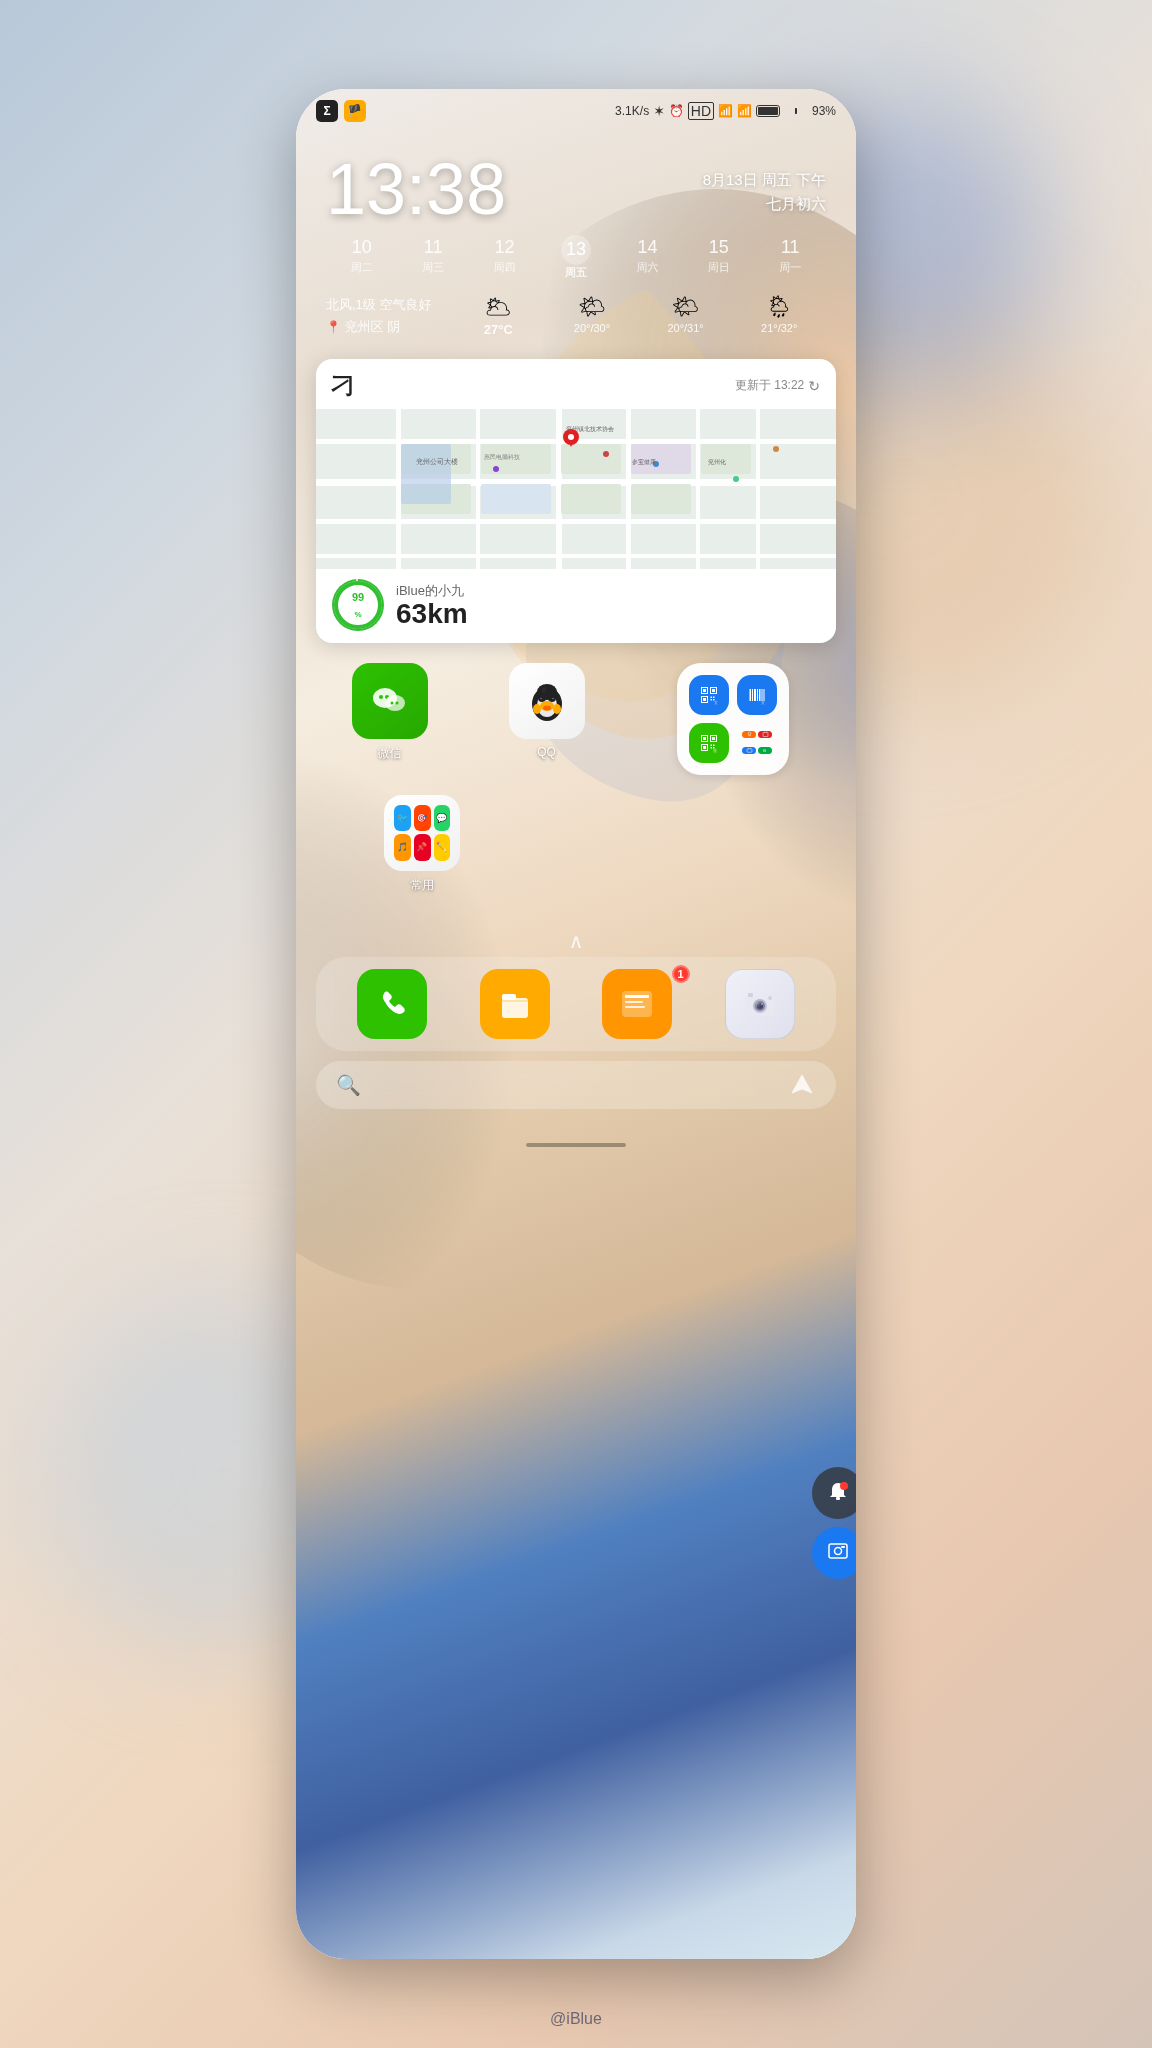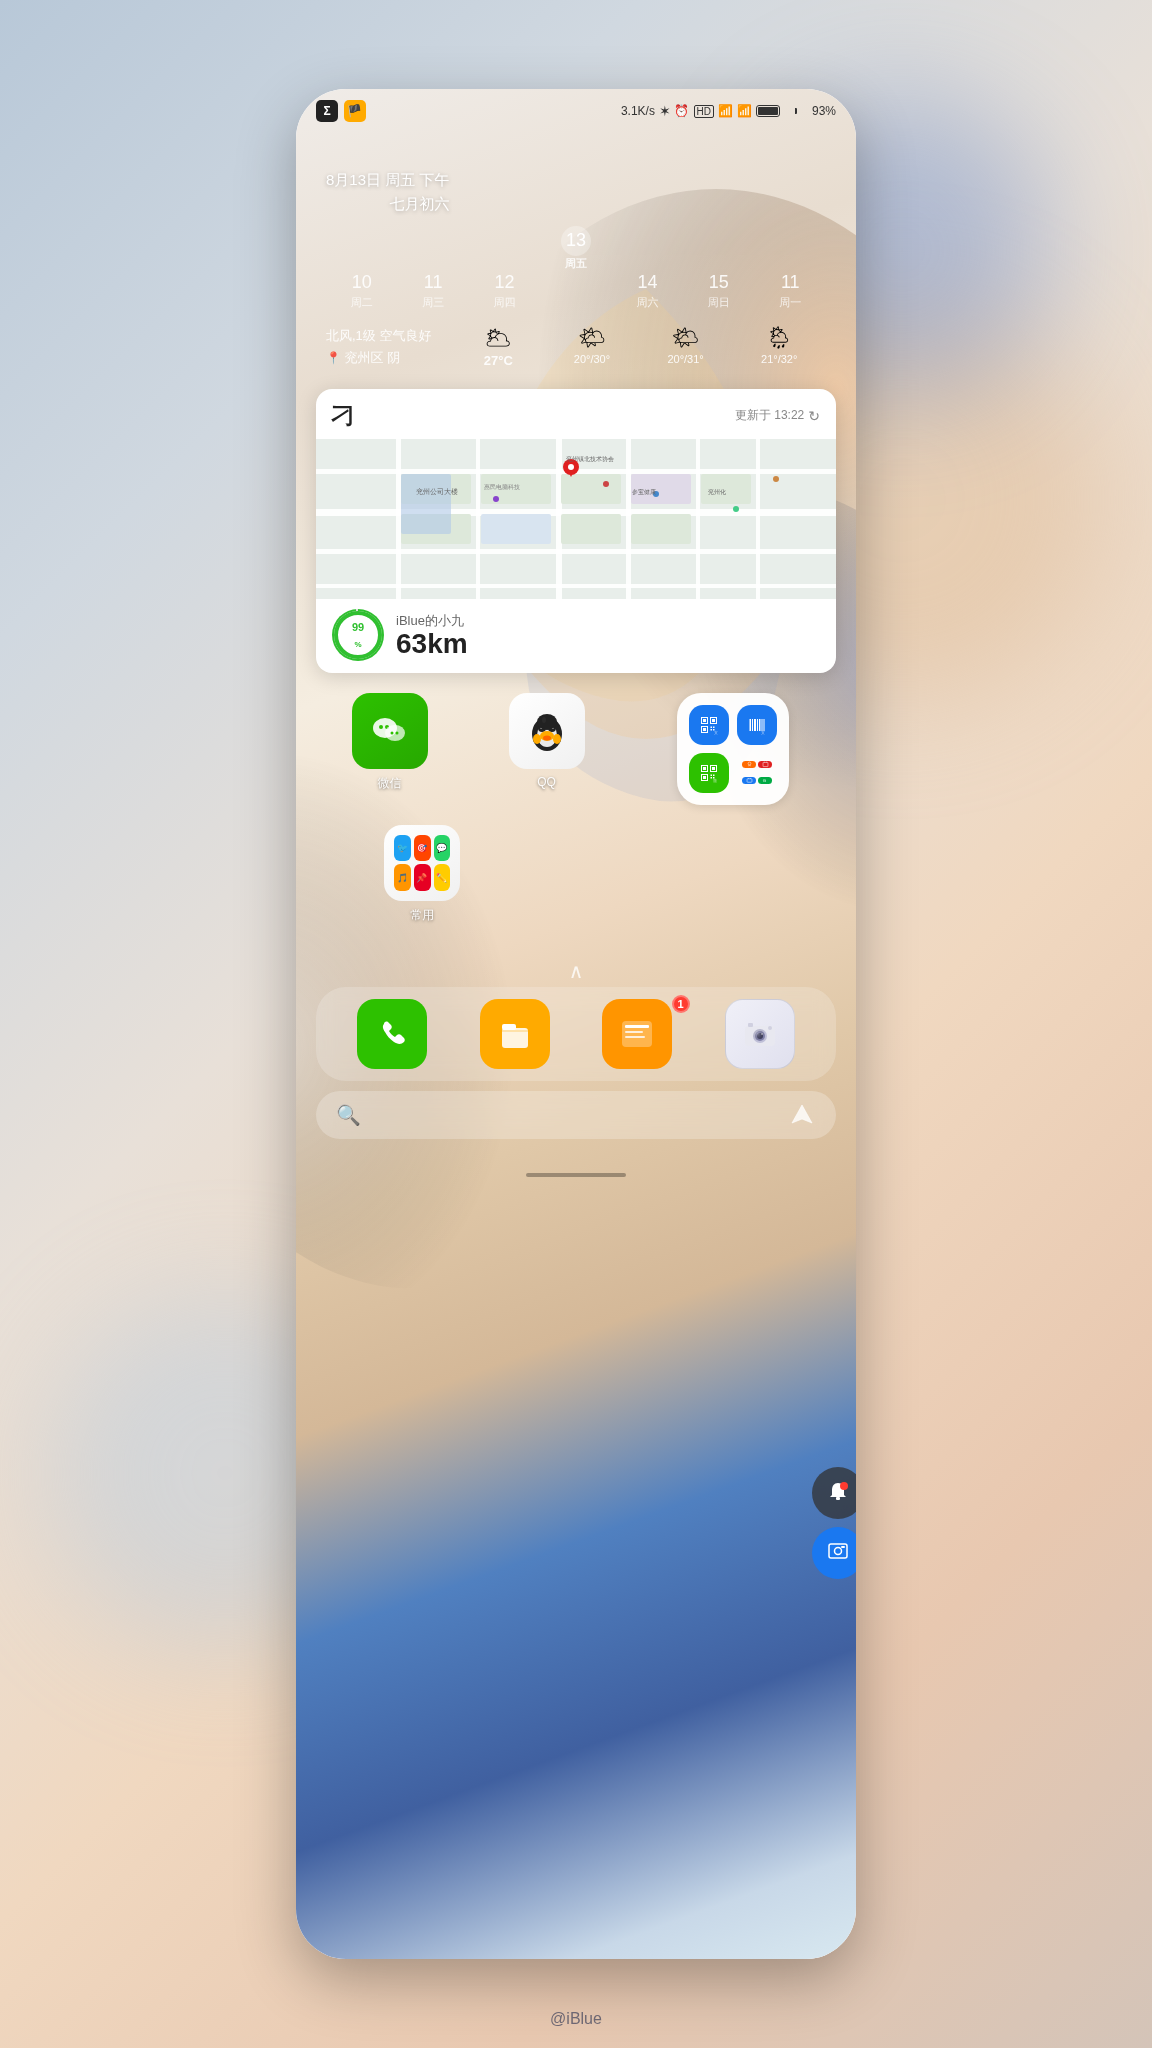--- a/index.html
+++ b/index.html
@@ -166,21 +166,20 @@
       font-size: 14px;
       line-height: 1.4;
     }
     .cal-day.today {
       color: #fff;
       font-weight: 600;
     }
     .cal-day-num {
       font-size: 18px;
       font-weight: 500;
-      margin-top: 44px;
     }
     .cal-day-label {
       font-size: 11px;
       opacity: 0.85;
     }
 
     
     .weather-row {
       padding: 14px 30px 10px;
       display: flex;
@@ -514,34 +513,35 @@
 
     <div class="status-bar">
       <div class="status-left">
         <div class="status-icon-box status-icon-sigma">Σ</div>
         <div class="status-icon-box status-icon-flag">🏴</div>
       </div>
       <div class="status-right">
         <span style="color:#333">3.1K/s</span>
         <span style="font-size:14px">✶</span>
         <span>⏰</span>
-        <span style="font-size:10px;border:1px solid #333;padding:0 2px;border-radius:2px">HD</span>
+        <span style="font-size:14px;border:1px solid #333;padding:0 2px;border-radius:2px">HD</span>
         <span>📶</span>
         <span>📶</span>
         <div class="battery-icon">
           <div class="battery-body">
               <div class="battery-fill"></div>
             </div>
           <div class="battery-tip"></div>
           <span style="font-size:12px;color:#333">93%</span>
         </div>
       </div>
     </div>
 
     <div class="clock-area">
+      <div class="clock-time">13:38</div>
       <div class="clock-right">
         <div>8月13日 周五 下午</div>
         <div>七月初六</div>
       </div>
     </div>
 
     <div class="calendar-strip">
       <div class="cal-day">
         <div class="cal-day-num">10</div>
         <div class="cal-day-label">周二</div>

